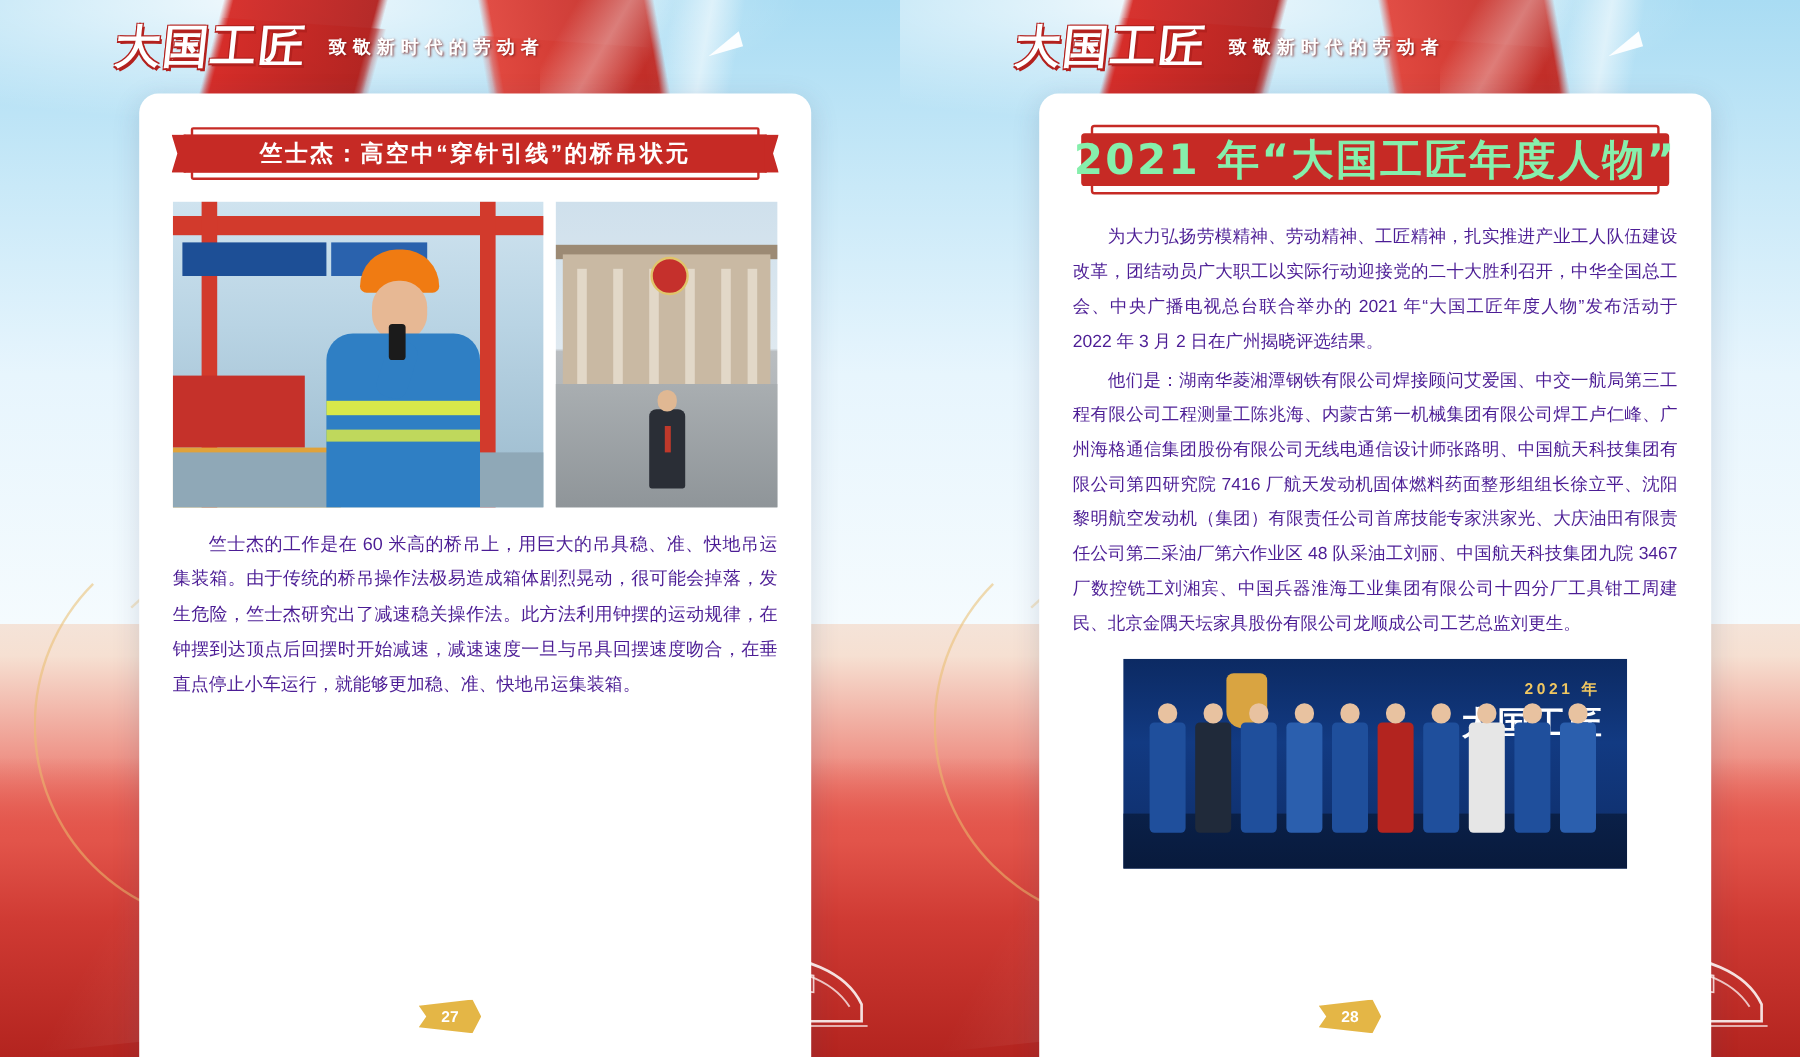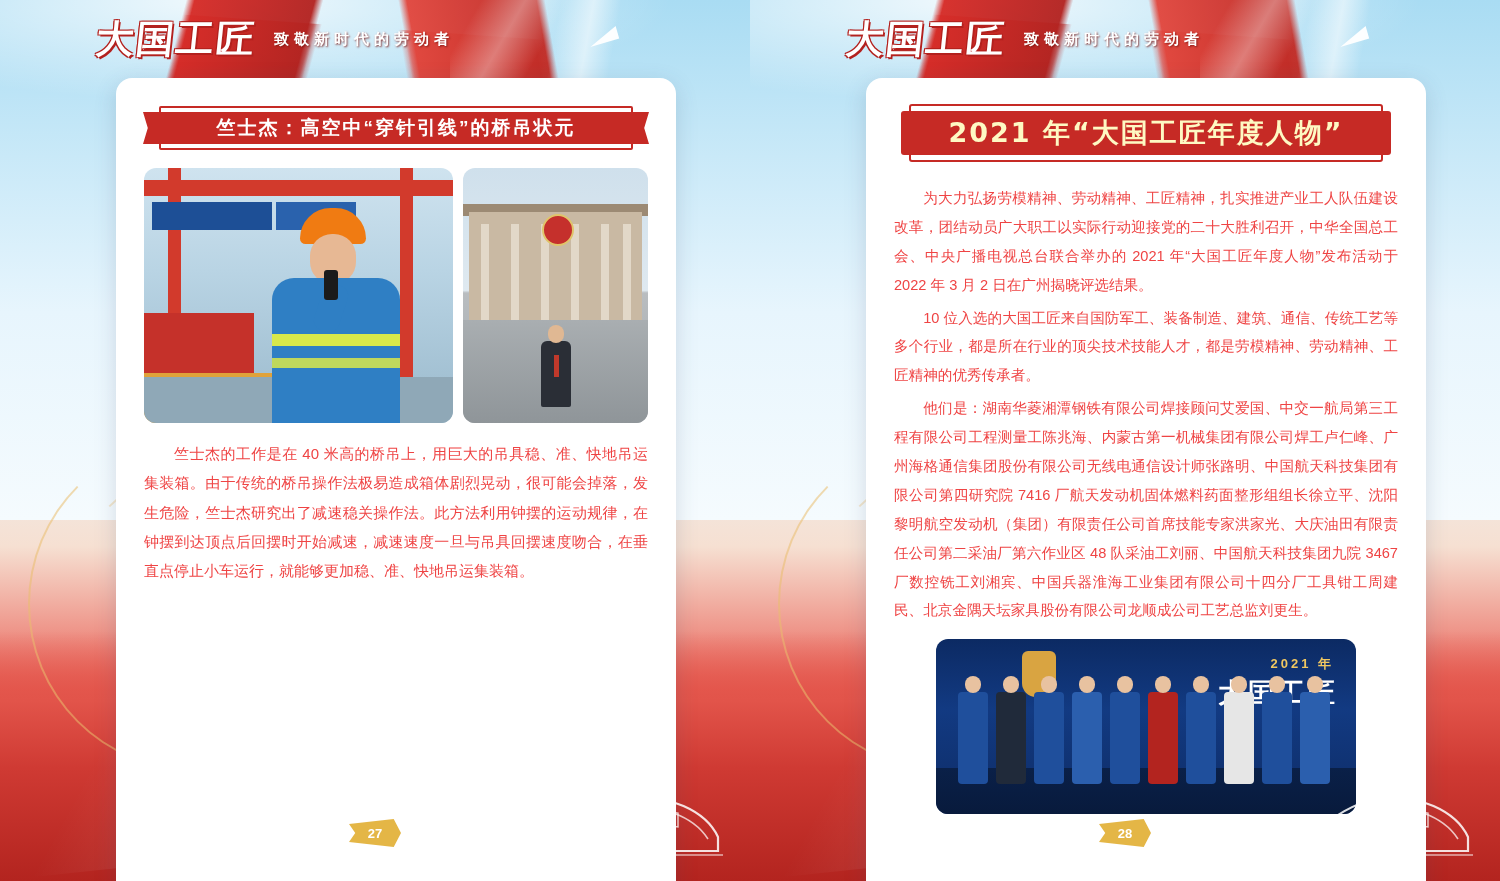--- a/index.html
+++ b/index.html
@@ -183,37 +183,37 @@
   .title-plaque .inner {
     position: absolute;
     left: -10px; right: -10px; top: 5px; bottom: 5px;
     background: #c62a25;
     display: flex;
     align-items: center;
     justify-content: center;
     border-radius: 3px;
   }
   .title-plaque .txt {
-    color: #fef9c3;
-    font-size: 27px;
+    color: #86efac;
+    font-size: 35px;
     font-weight: bold;
     letter-spacing: 2px;
     font-family: "DejaVu Sans", sans-serif;
     white-space: nowrap;
   }
   
   .photo-row {
     display: flex;
     gap: 10px;
     margin-top: 18px;
   }
   .photo {
     position: relative;
     overflow: hidden;
-    border-radius: 12px;
+    border-radius: 0;
   }
   .photo-left { width: 310px; height: 255px; }
   .photo-right { width: 185px; height: 255px; }
   .cap {
     text-align: center;
     font-size: 11px;
     color: #444;
     margin-top: 6px;
     line-height: 1.5;
   }
@@ -351,33 +351,33 @@
   }
   .person .hd {
     position: absolute; left: 50%; margin-left: -8px; top: -16px;
     width: 16px; height: 17px; background: #e8c2a0; border-radius: 8px;
   }
   
   .article {
     margin-top: 16px;
     font-size: 15px;
     line-height: 1.95;
-    color: #ef4444;
+    color: #4c1d95;
     text-align: justify;
     font-family: "Liberation Sans", sans-serif;
   }
   .article p {
     margin: 0 0 4px 0;
     text-indent: 2em;
   }
   .article.p2 { margin-top: 22px; font-size: 14.6px; line-height: 1.98; }
   
   .page-num {
     position: absolute;
-    left: 50%; margin-left: -26px; bottom: 34px;
+    left: 50%; margin-left: -26px; bottom: 20px;
     width: 52px; height: 28px;
     display: flex; align-items: center; justify-content: center;
     color: #ffffff; font-size: 13px; font-weight: bold;
   }
   .page-num .ribbon-bg {
     position: absolute; left: 0; top: 0; right: 0; bottom: 0;
     background: #e3b23c;
     clip-path: polygon(0 18%, 86% 0, 100% 50%, 86% 100%, 0 82%, 12% 50%);
     opacity: .95;
   }
@@ -459,21 +459,21 @@
               <div class="man-head"></div>
               <div class="man-tie"></div>
             </div>
           </div>
         </div>
 
         <div class="caption-row">
         </div>
 
         <div class="article">
-          <p>竺士杰的工作是在 40 米高的桥吊上，用巨大的吊具稳、准、快地吊运集装箱。由于传统的桥吊操作法极易造成箱体剧烈晃动，很可能会掉落，发生危险，竺士杰研究出了减速稳关操作法。此方法利用钟摆的运动规律，在钟摆到达顶点后回摆时开始减速，减速速度一旦与吊具回摆速度吻合，在垂直点停止小车运行，就能够更加稳、准、快地吊运集装箱。</p>
+          <p>竺士杰的工作是在 60 米高的桥吊上，用巨大的吊具稳、准、快地吊运集装箱。由于传统的桥吊操作法极易造成箱体剧烈晃动，很可能会掉落，发生危险，竺士杰研究出了减速稳关操作法。此方法利用钟摆的运动规律，在钟摆到达顶点后回摆时开始减速，减速速度一旦与吊具回摆速度吻合，在垂直点停止小车运行，就能够更加稳、准、快地吊运集装箱。</p>
         </div>
 
       </div>
     </div>
 
     <div class="page-num">
       <div class="ribbon-bg"></div>
       <span>27</span>
     </div>
 
@@ -507,21 +507,20 @@
       <div class="card-inner">
 
         <div class="title-plaque">
           <div class="inner">
             <div class="txt">2021 年“大国工匠年度人物”</div>
           </div>
         </div>
 
         <div class="article p2">
           <p>为大力弘扬劳模精神、劳动精神、工匠精神，扎实推进产业工人队伍建设改革，团结动员广大职工以实际行动迎接党的二十大胜利召开，中华全国总工会、中央广播电视总台联合举办的 2021 年“大国工匠年度人物”发布活动于 2022 年 3 月 2 日在广州揭晓评选结果。</p>
-          <p>10 位入选的大国工匠来自国防军工、装备制造、建筑、通信、传统工艺等多个行业，都是所在行业的顶尖技术技能人才，都是劳模精神、劳动精神、工匠精神的优秀传承者。</p>
           <p>他们是：湖南华菱湘潭钢铁有限公司焊接顾问艾爱国、中交一航局第三工程有限公司工程测量工陈兆海、内蒙古第一机械集团有限公司焊工卢仁峰、广州海格通信集团股份有限公司无线电通信设计师张路明、中国航天科技集团有限公司第四研究院 7416 厂航天发动机固体燃料药面整形组组长徐立平、沈阳黎明航空发动机（集团）有限责任公司首席技能专家洪家光、大庆油田有限责任公司第二采油厂第六作业区 48 队采油工刘丽、中国航天科技集团九院 3467 厂数控铣工刘湘宾、中国兵器淮海工业集团有限公司十四分厂工具钳工周建民、北京金隅天坛家具股份有限公司龙顺成公司工艺总监刘更生。</p>
         </div>
 
         <div class="photo" style="width:420px;height:175px;margin:14px auto 0 auto;">
           <div class="award-photo">
             <div class="trophy"></div>
             <div class="bigtext">2021 年</div>
             <div class="bigtext2">大国工匠</div>
             <div class="stage"></div>
             <div class="person" style="left:22px;background:#1f4f9c;">

